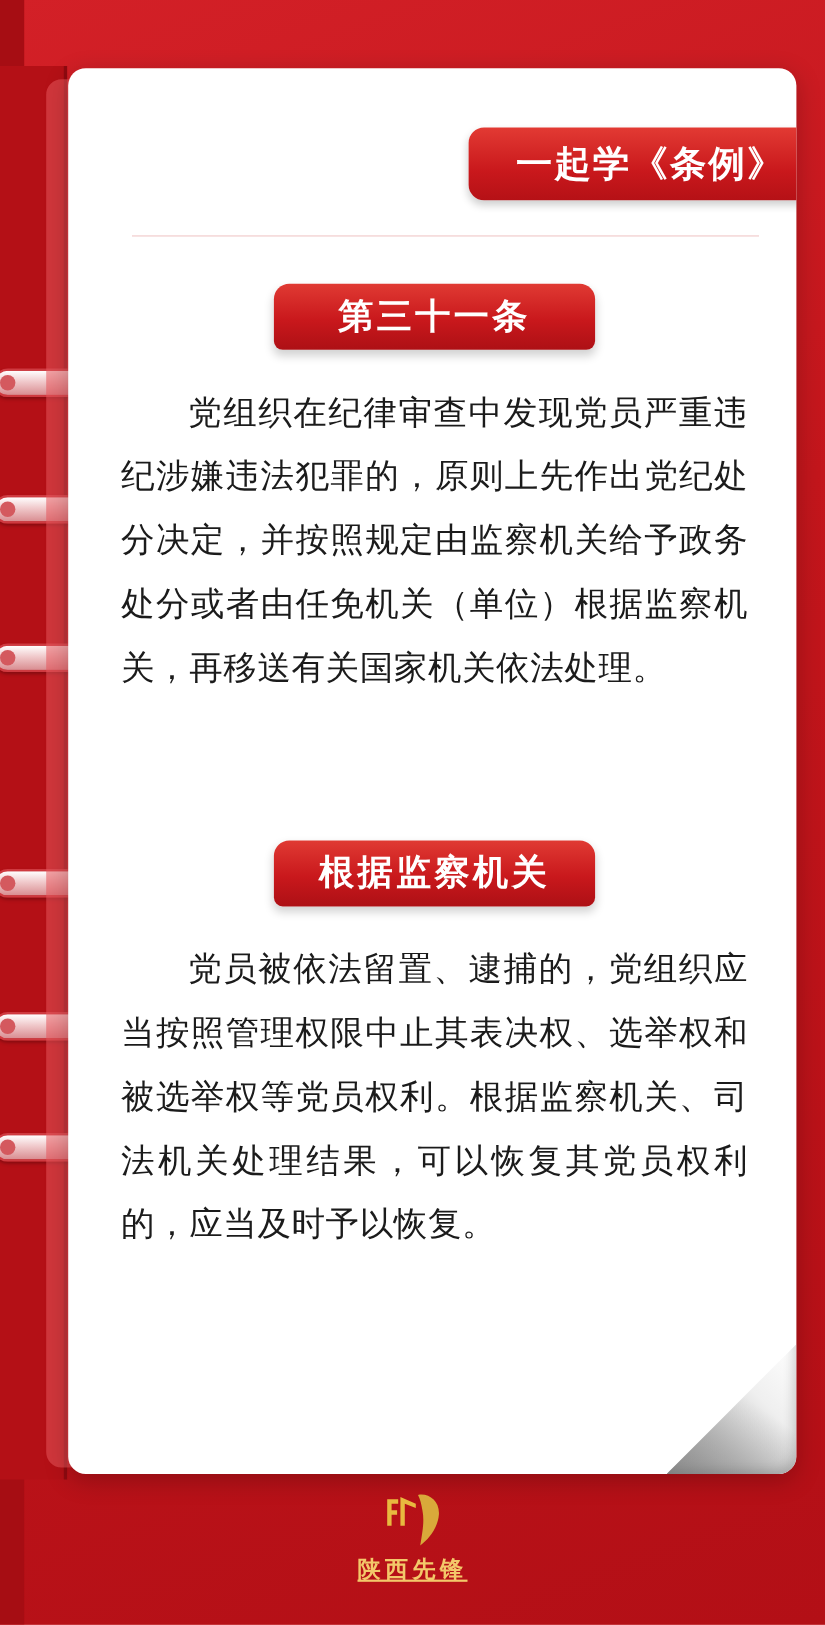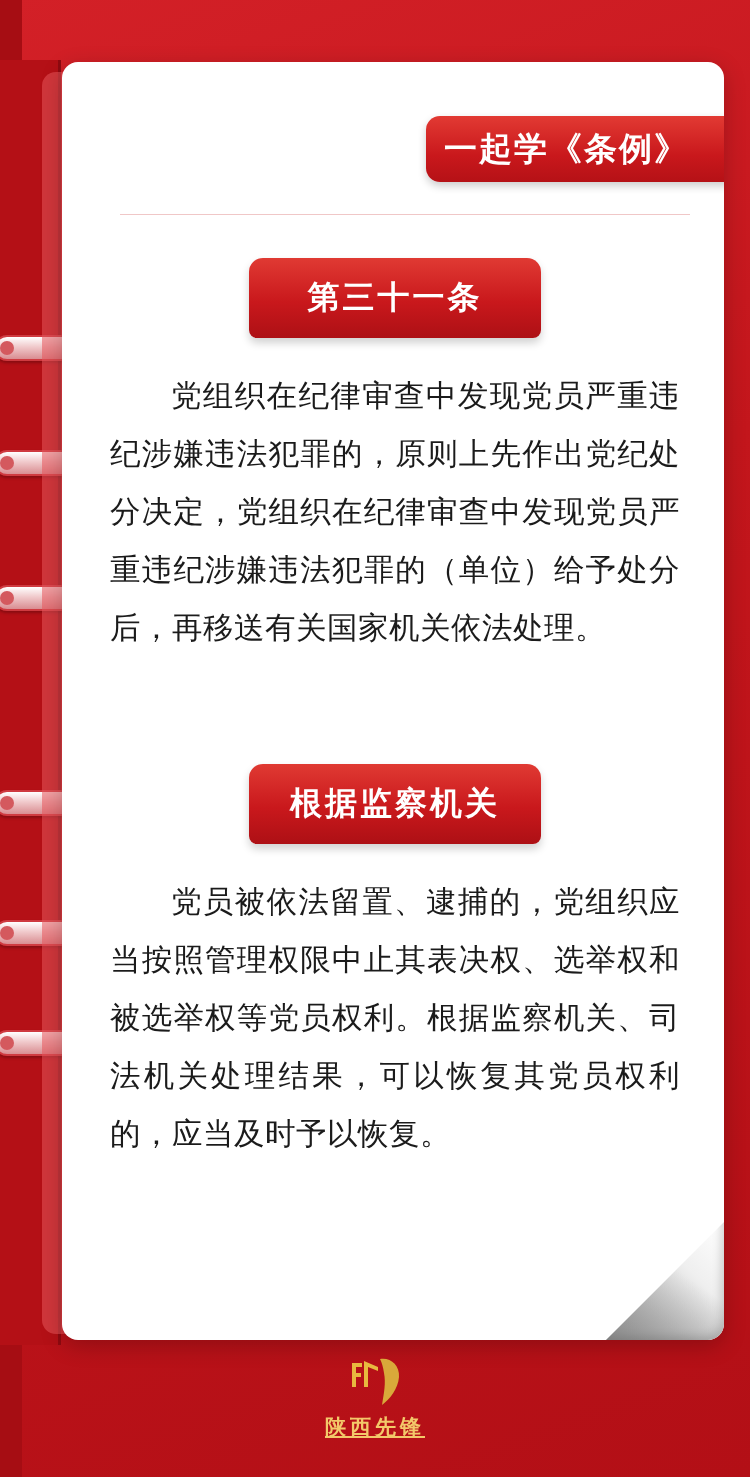--- a/index.html
+++ b/index.html
@@ -114,21 +114,21 @@
     position: absolute;
     right: -8px;
     top: 54px;
     min-width: 306px;
     height: 66px;
     background: linear-gradient(180deg, #e23a33 0%, #c9181c 60%, #b51116 100%);
     border-radius: 14px 6px 6px 14px;
     box-shadow: 0 4px 8px rgba(0,0,0,.20);
     display: flex;
     align-items: center;
-    justify-content: flex-start;
+    justify-content: flex-end;
     padding: 0 18px;
     box-sizing: border-box;
   }
   .ribbon-text {
     color: #ffffff;
     font-size: 33px;
     font-weight: bold;
     letter-spacing: 2px;
     white-space: nowrap;
   }
@@ -146,21 +146,21 @@
   .section {
     position: absolute;
     left: 48px;
     width: 570px;
   }
   .sec-1 { top: 196px; }
   .sec-2 { top: 702px; }
 
   .art-title {
     width: 292px;
-    height: 80px;
+    height: 60px;
     margin: 0 auto;
     background: linear-gradient(180deg, #e03a33 0%, #c9181c 55%, #ad1015 100%);
     border-radius: 14px 14px 8px 8px;
     box-shadow: 0 5px 9px rgba(0,0,0,.18);
     display: flex;
     align-items: center;
     justify-content: center;
   }
   .art-title span {
     color: #ffffff;
@@ -253,21 +253,21 @@
     <div class="ribbon">
       <span class="ribbon-text">一起学《条例》</span>
     </div>
 
     <div class="divider"></div>
 
     <div class="section sec-1">
       <div class="art-title">
         <span>第三十一条</span>
       </div>
-      <p class="art-body">党组织在纪律审查中发现党员严重违纪涉嫌违法犯罪的，原则上先作出党纪处分决定，党组织在纪律审查中发现党员严重违纪涉嫌违法犯罪的（单位）给予处分后，再移送有关国家机关依法处理。</p>
+      <p class="art-body">党组织在纪律审查中发现党员严重违纪涉嫌违法犯罪的，原则上先作出党纪处分决定，并按照规定由监察机关给予政务处分或者由任免机关（单位）根据监察机关，再移送有关国家机关依法处理。</p>
     </div>
 
     <div class="section sec-2">
       <div class="art-title">
         <span>根据监察机关</span>
       </div>
       <p class="art-body">党员被依法留置、逮捕的，党组织应当按照管理权限中止其表决权、选举权和被选举权等党员权利。根据监察机关、司法机关处理结果，可以恢复其党员权利的，应当及时予以恢复。</p>
     </div>
 
     <div class="curl">

